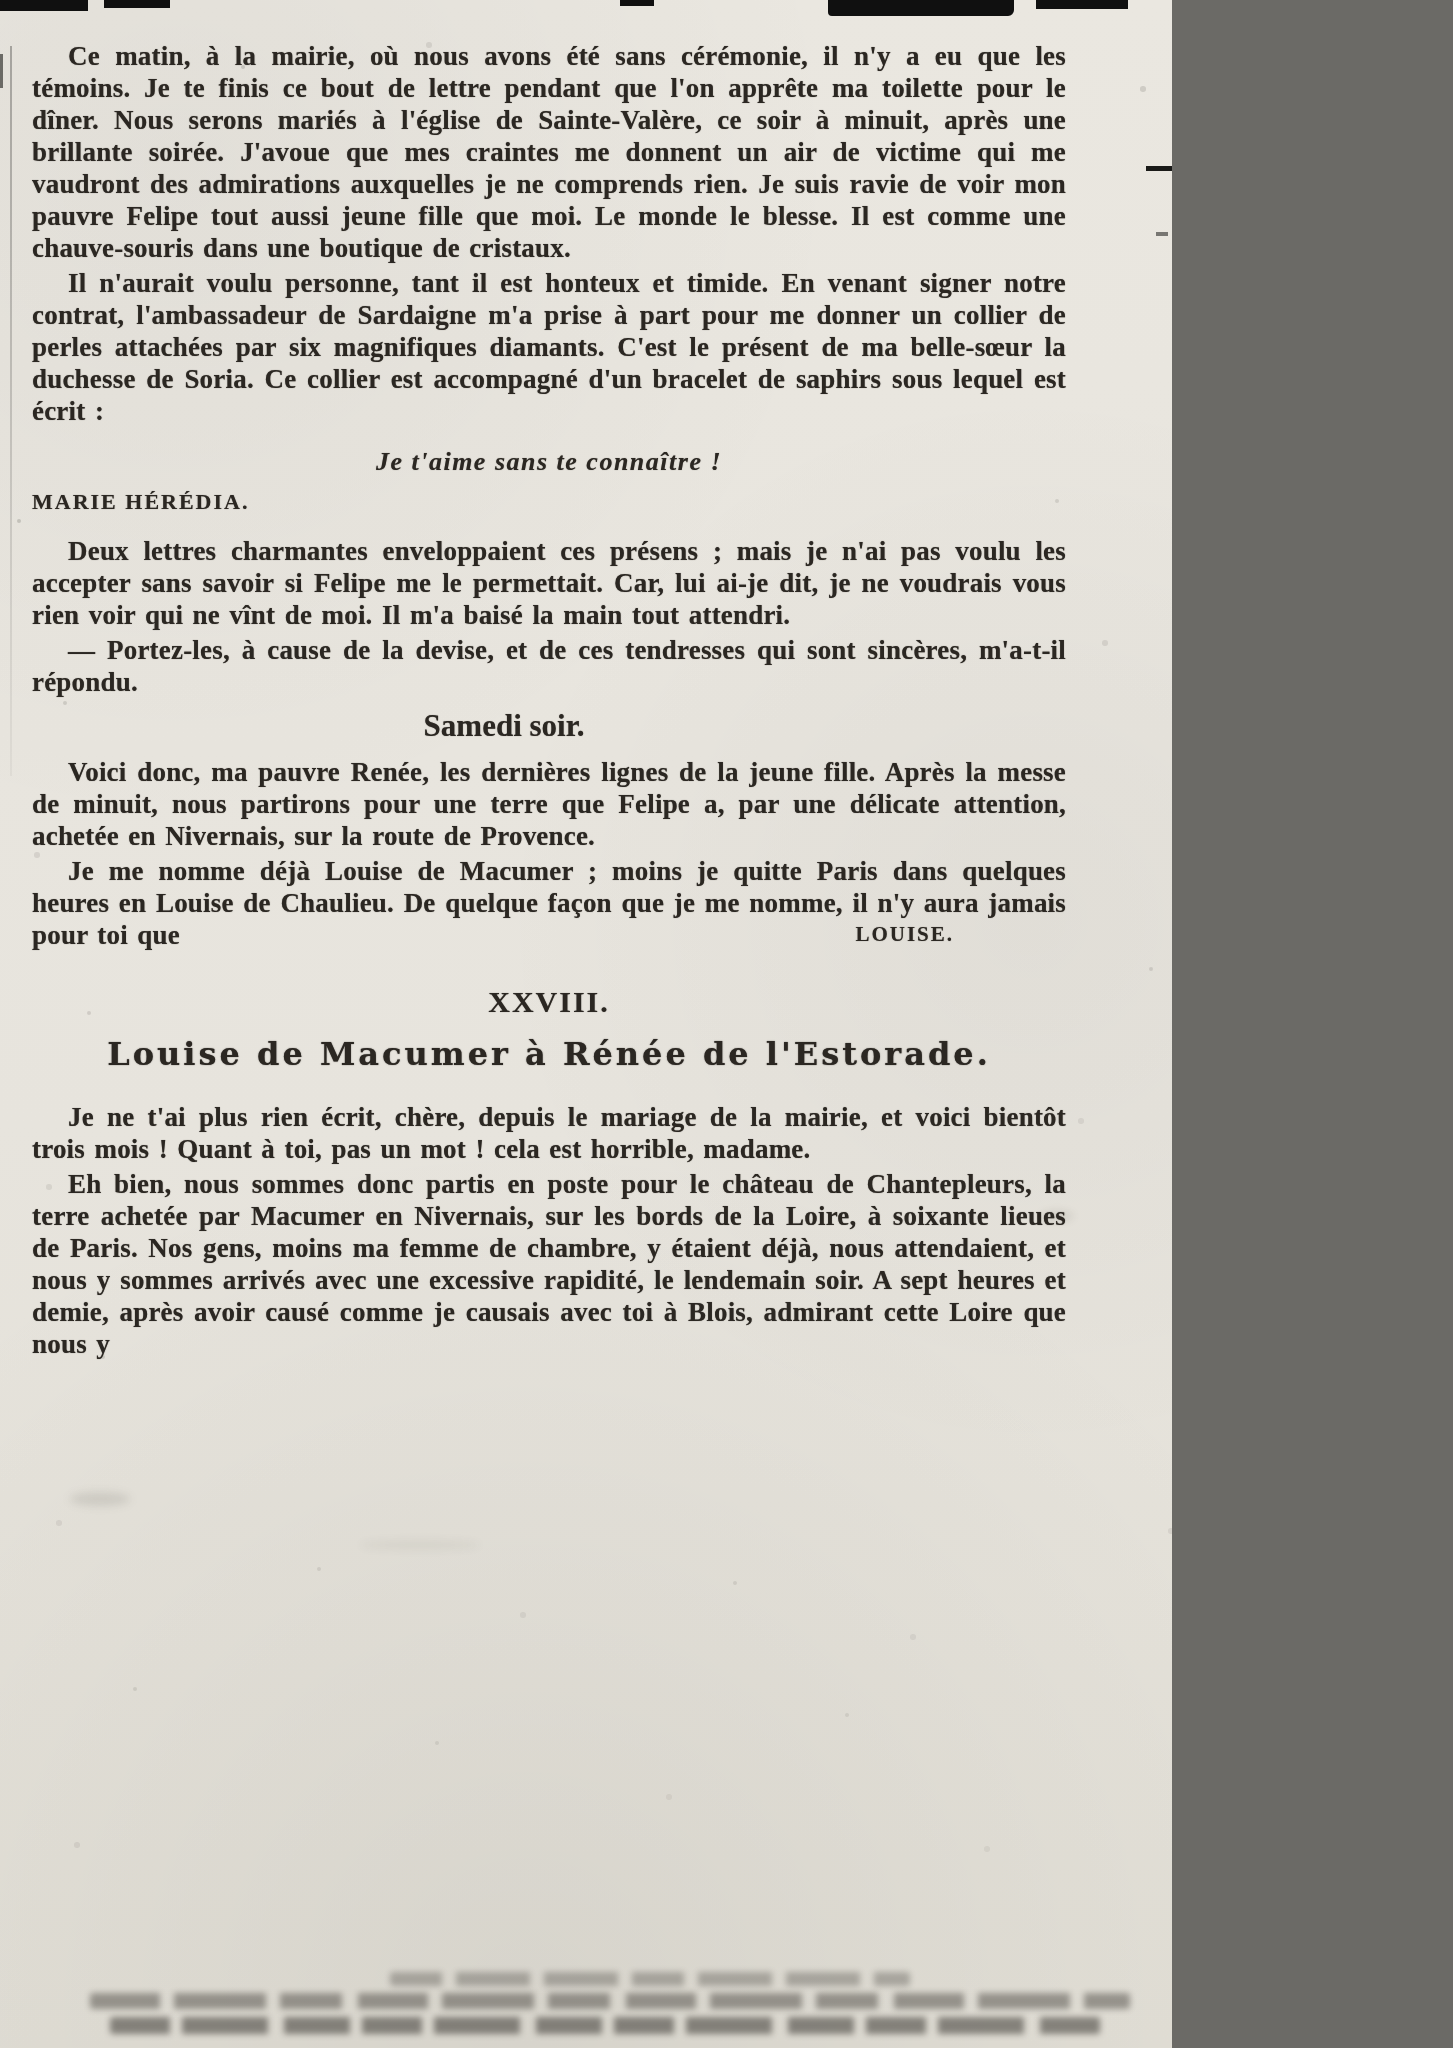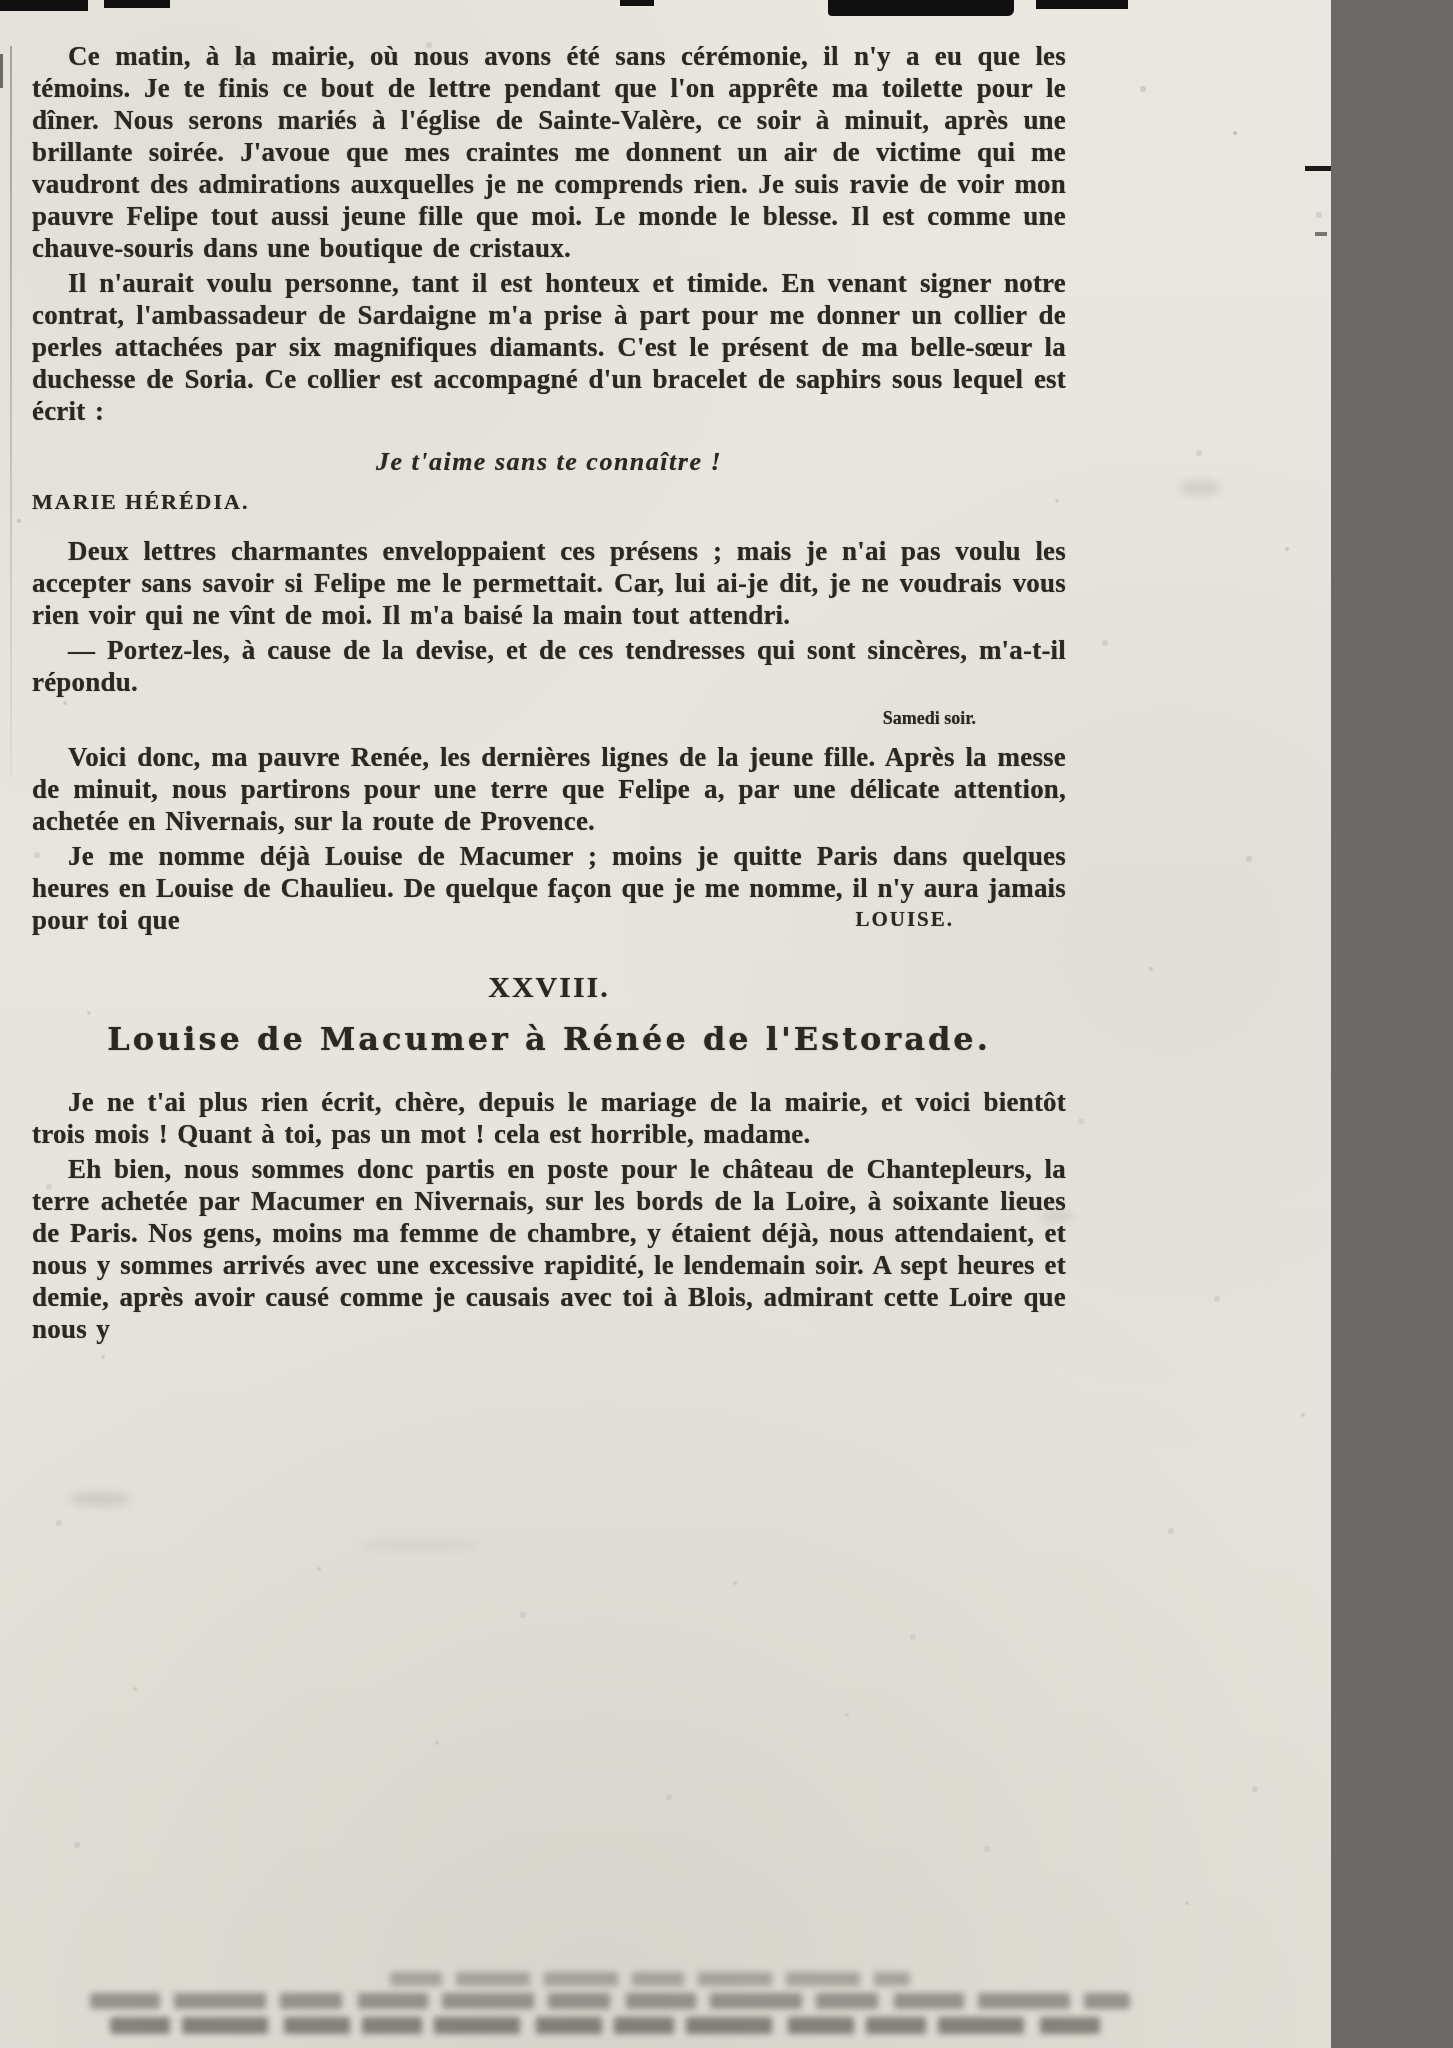--- a/index.html
+++ b/index.html
@@ -2,21 +2,21 @@
 <html lang="fr"><head>
 <meta charset="utf-8">
 <style>
   html, body {
     margin: 0;
     padding: 0;
     background: #6b6a66;
   }
   .page {
     position: relative;
-    width: 1331px;
+    width: 1172px;
     height: 2048px;
     overflow: hidden;
     font-family: "Liberation Serif", "DejaVu Serif", serif;
     color: #2b2722;
     background:
       radial-gradient(circle at 15% 8%, rgba(0,0,0,0.035), transparent 32%),
       radial-gradient(circle at 88% 45%, rgba(0,0,0,0.03), transparent 36%),
       radial-gradient(circle at 45% 98%, rgba(0,0,0,0.05), transparent 42%),
       linear-gradient(180deg, #eae7e0 0%, #e7e4dd 55%, #e2dfd6 100%);
   }
@@ -52,24 +52,24 @@
     margin: 12px 0 20px 0;
     text-align: left;
     padding-right: 146px;
     font-weight: 700;
     font-size: 22px;
     letter-spacing: 2px;
     text-shadow: 0 0 1px rgba(32,28,22,0.5);
   }
   .dateline {
     margin: 10px 0 12px 0;
-    text-align: right;
+    text-align: center;
     padding-right: 90px;
     font-weight: 700;
-    font-size: 18px;
+    font-size: 31px;
     text-shadow: 0 0 1px rgba(32,28,22,0.5);
   }
   .signature-louise {
     margin: -32px 0 0 0;
     text-align: right;
     padding-right: 112px;
     font-weight: 700;
     font-size: 21px;
     letter-spacing: 2px;
     text-shadow: 0 0 1px rgba(32,28,22,0.5);

